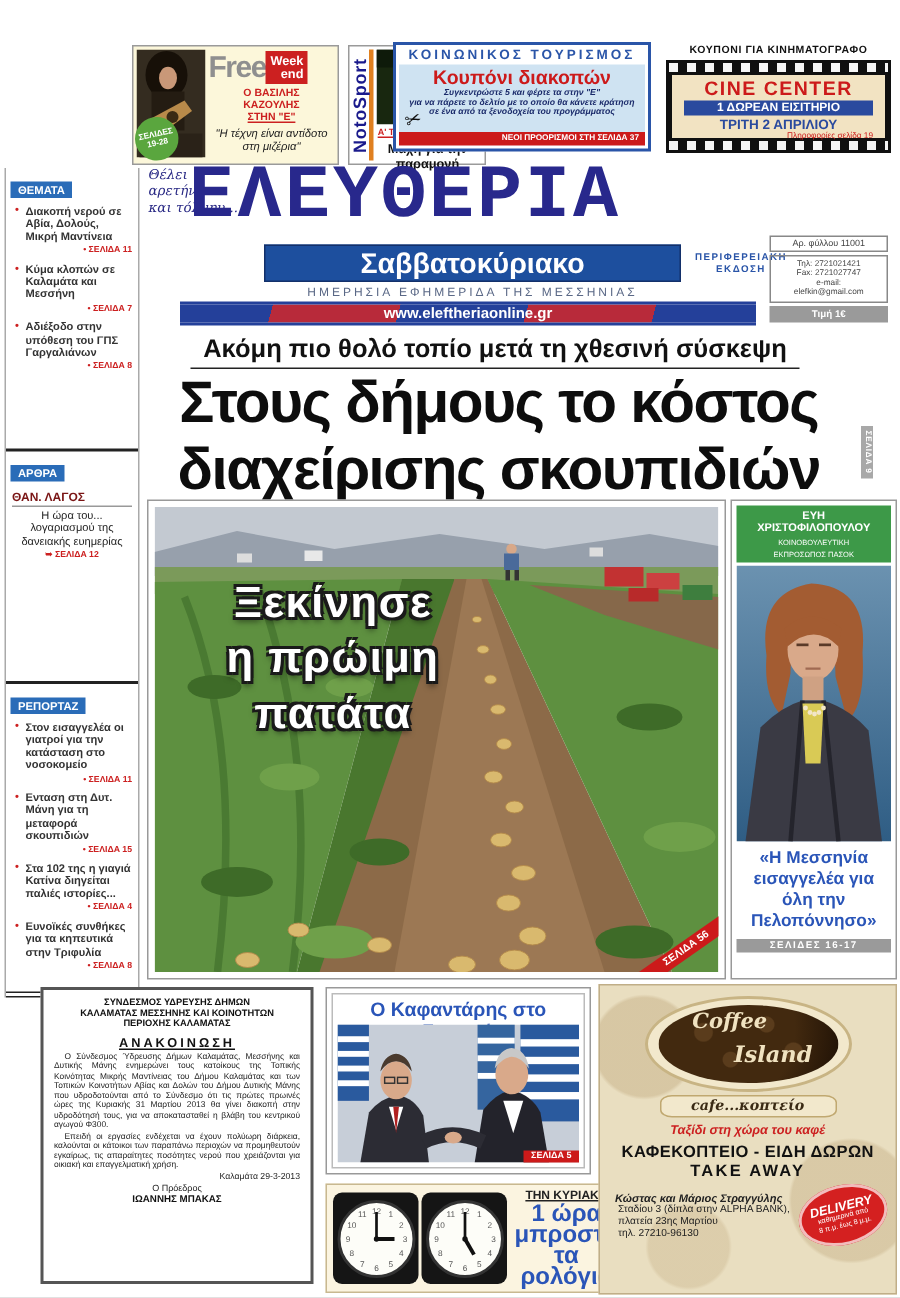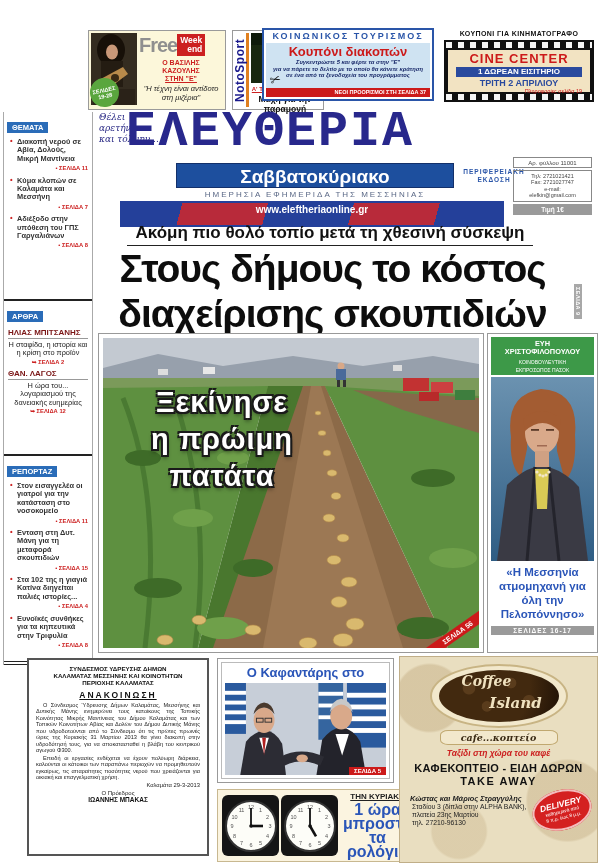--- a/index.html
+++ b/index.html
@@ -42,21 +42,21 @@
   .cine-offer{background:#2a4a9e;color:#fff;font-weight:bold;font-size:8px;line-height:10px;margin:1px 8px;}
   .cine-date{color:#2a4a9e;font-weight:bold;font-size:9px;}
   .cine-info{color:#cc1a1a;font-size:5.5px;text-align:right;padding-right:8px;}
 
   
   .motto{position:absolute;left:99px;top:112px;font-family:"DejaVu Serif",serif;font-style:italic;font-size:9px;line-height:11px;color:#2a2a85;}
   .logo{position:absolute;left:126px;top:104px;width:396px;text-align:left;font-size:50px;font-weight:bold;color:#28288c;letter-spacing:2px;font-family:Liberation Mono, monospace;line-height:56px;}
   .sat-bar{position:absolute;left:176px;top:163px;width:278px;height:25px;background:#1d4f9e;border:1px solid #13306a;color:#fff;text-align:center;font-weight:bold;font-size:19px;line-height:25px;box-sizing:border-box;}
   .regional{position:absolute;left:458px;top:168px;width:72px;text-align:center;color:#2a55a8;font-size:6.5px;line-height:7.5px;font-weight:bold;letter-spacing:1px;}
   .tagline{position:absolute;left:140px;top:190px;width:350px;text-align:center;color:#5a6886;font-size:8px;letter-spacing:2px;}
-  .url-bar{position:absolute;left:120px;top:201px;width:384px;height:26px;background:linear-gradient(105deg,#24409a 0 16%,#b82a3a 16% 38%,#24409a 38% 60%,#b82a3a 60% 82%,#24409a 82%);border-top:2px solid #24409a;border-bottom:2px solid #24409a;color:#fff;text-align:center;font-weight:bold;font-size:10px;line-height:14px;box-sizing:border-box;}
+  .url-bar{position:absolute;left:120px;top:201px;width:384px;height:16px;background:linear-gradient(105deg,#24409a 0 16%,#b82a3a 16% 38%,#24409a 38% 60%,#b82a3a 60% 82%,#24409a 82%);border-top:2px solid #24409a;border-bottom:2px solid #24409a;color:#fff;text-align:center;font-weight:bold;font-size:10px;line-height:14px;box-sizing:border-box;}
   .datebox{position:absolute;left:513px;top:110px;width:79px;height:45px;border:1px solid #888;color:#2a55b8;font-weight:bold;font-size:9.5px;line-height:10.5px;text-align:center;padding-top:3px;box-sizing:border-box;}
   .issuebox{position:absolute;left:513px;top:157px;width:79px;height:11px;border:1px solid #888;font-size:6px;line-height:10px;text-align:center;color:#444;box-sizing:border-box;}
   .contactbox{position:absolute;left:513px;top:170px;width:79px;height:32px;border:1px solid #888;font-size:5.5px;line-height:6.4px;text-align:center;color:#444;padding-top:2px;box-sizing:border-box;}
   .pricebar{position:absolute;left:513px;top:204px;width:79px;height:11px;background:#9a9a9a;color:#fff;font-size:6.5px;line-height:11px;text-align:center;font-weight:bold;}
 
   
   .kicker-wrap{position:absolute;left:100px;top:223px;width:460px;text-align:center;}
   .kicker{display:inline-block;font-weight:bold;font-size:17px;color:#111;border-bottom:1px solid #222;padding:0 8px 2px;}
   .hl{position:absolute;left:95px;width:475px;text-align:center;font-weight:bold;color:#0d0d0d;font-size:39px;letter-spacing:-1px;}
   .hl1{top:247px;}
@@ -255,25 +255,20 @@
 
   <div class="sidebar">
     <div class="sb-sec sec-themata">
       <span class="sb-h">ΘΕΜΑΤΑ</span>
       <div class="sb-item"><span>Διακοπή νερού σε Αβία, Δολούς, Μικρή Μαντίνεια</span><span class="sb-page">• ΣΕΛΙΔΑ 11</span></div>
       <div class="sb-item"><span>Κύμα κλοπών σε Καλαμάτα και Μεσσήνη</span><span class="sb-page">• ΣΕΛΙΔΑ 7</span></div>
       <div class="sb-item"><span>Αδιέξοδο στην υπόθεση του ΓΠΣ Γαργαλιάνων</span><span class="sb-page">• ΣΕΛΙΔΑ 8</span></div>
     </div>
     <div class="sb-sec sec-arthra">
       <span class="sb-h">ΑΡΘΡΑ</span>
-      <div class="ar-entry">
-        <span class="ar-name">ΗΛΙΑΣ ΜΠΙΤΣΑΝΗΣ</span>
-        <span class="ar-text">Η σταφίδα, η ιστορία και η κρίση στο προϊόν</span>
-        <span class="ar-page">➥ ΣΕΛΙΔΑ 2</span>
-      </div>
       <div class="ar-entry">
         <span class="ar-name">ΘΑΝ. ΛΑΓΟΣ</span>
         <span class="ar-text">Η ώρα του... λογαριασμού της δανειακής ευημερίας</span>
         <span class="ar-page">➥ ΣΕΛΙΔΑ 12</span>
       </div>
     </div>
     <div class="sb-sec sec-reportaz">
       <span class="sb-h">ΡΕΠΟΡΤΑΖ</span>
       <div class="sb-item"><span>Στον εισαγγελέα οι γιατροί για την κατάσταση στο νοσοκομείο</span><span class="sb-page">• ΣΕΛΙΔΑ 11</span></div>
       <div class="sb-item"><span>Ενταση στη Δυτ. Μάνη για τη μεταφορά σκουπιδιών</span><span class="sb-page">• ΣΕΛΙΔΑ 15</span></div>
@@ -373,21 +368,21 @@
         <polygon points="44,92 58,92 56,132 46,132" fill="#d9ca55"></polygon>
         <g fill="#f2e6c8">
           <circle cx="46" cy="95" r="1.6"></circle>
             <circle cx="49" cy="98" r="1.6"></circle>
             <circle cx="52" cy="99" r="1.6"></circle>
             <circle cx="55" cy="98" r="1.6"></circle>
             <circle cx="58" cy="95" r="1.6"></circle>
         </g>
       </svg>
     </div>
-    <div class="pr-quote">«Η Μεσσηνία ατμομηχανή για όλη την Πελοπόννησο»</div>
+    <div class="pr-quote">«Η Μεσσηνία εισαγγελέα για όλη την Πελοπόννησο»</div>
     <div class="pr-pages">ΣΕΛΙΔΕΣ 16-17</div>
   </div>
 
   <div class="annc">
     <div class="an-org">ΣΥΝΔΕΣΜΟΣ ΥΔΡΕΥΣΗΣ ΔΗΜΩΝ</div>
     <div class="an-org">ΚΑΛΑΜΑΤΑΣ ΜΕΣΣΗΝΗΣ ΚΑΙ ΚΟΙΝΟΤΗΤΩΝ</div>
     <div class="an-org">ΠΕΡΙΟΧΗΣ ΚΑΛΑΜΑΤΑΣ</div>
     <div class="an-title">ΑΝΑΚΟΙΝΩΣΗ</div>
     <p class="an-p">Ο Σύνδεσμος Ύδρευσης Δήμων Καλαμάτας, Μεσσήνης και Δυτικής Μάνης ενημερώνει τους κατοίκους της Τοπικής Κοινότητας Μικρής Μαντίνειας του Δήμου Καλαμάτας και των Τοπικών Κοινοτήτων Αβίας και Δολών του Δήμου Δυτικής Μάνης που υδροδοτούνται από το Σύνδεσμο ότι τις πρώτες πρωινές ώρες της Κυριακής 31 Μαρτίου 2013 θα γίνει διακοπή στην υδροδότησή τους, για να αποκατασταθεί η βλάβη του κεντρικού αγωγού Φ300.</p>
     <p class="an-p">Επειδή οι εργασίες ενδέχεται να έχουν πολύωρη διάρκεια, καλούνται οι κάτοικοι των παραπάνω περιοχών να προμηθευτούν εγκαίρως, τις απαραίτητες ποσότητες νερού που χρειάζονται για οικιακή και επαγγελματική χρήση.</p>

